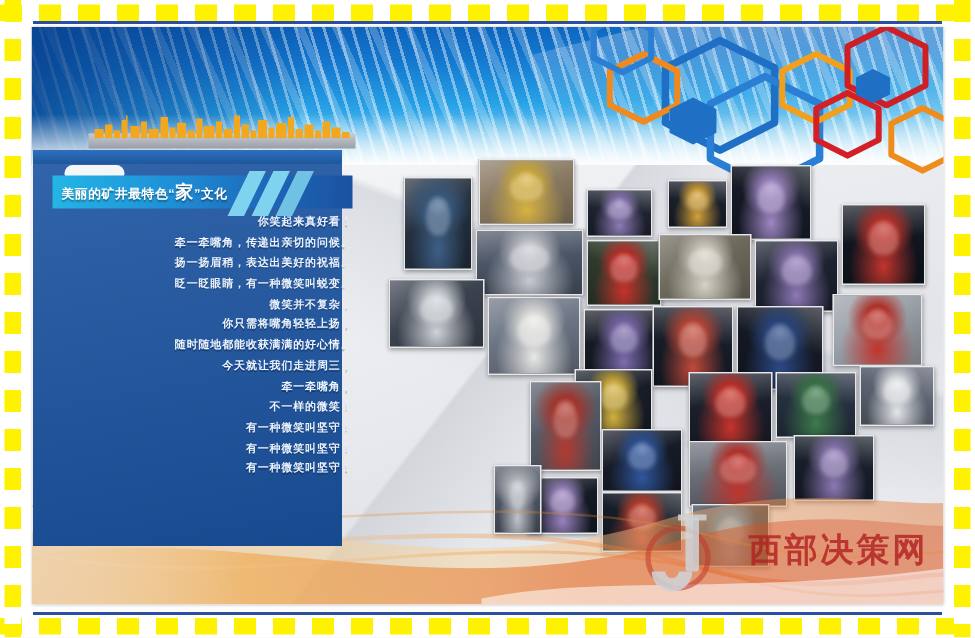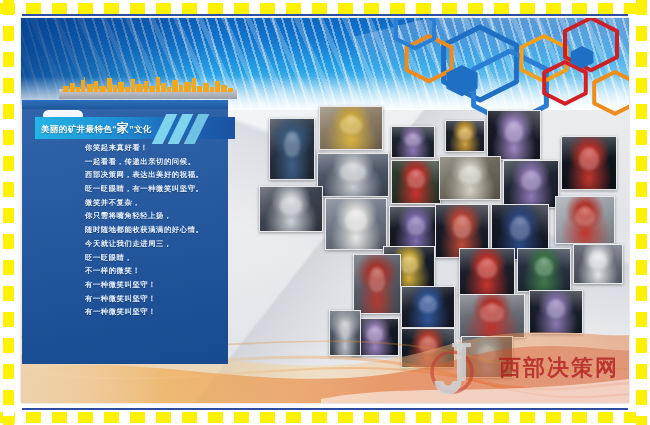--- a/index.html
+++ b/index.html
@@ -84,21 +84,21 @@
   .titleband .tbtxt .big{font-size:12px;}
   .slashes{position:absolute;right:-26px;top:0;width:110px;height:22px;}
   .slash{position:absolute;top:-3px;width:11px;height:30px;background:#7fd3ef;
     transform:skewX(-26deg);}
   .pill{position:absolute;left:22px;top:92px;width:40px;height:11px;border-radius:6px;
     background:#f4f6f8;}
 
   .body{position:absolute;left:64px;top:126px;width:150px;}
   .body p{margin:0 0 6.4px 0;font-size:7.3px;line-height:1;color:#eaf3ff;
     font-weight:bold;letter-spacing:.6px;white-space:nowrap;
-    text-shadow:0 1px 0 rgba(0,0,0,.28);}
+    text-shadow:0 1px 0 rgba(0,0,0,.28);text-align:right;}
 
   
   .sws{position:absolute;left:234px;top:340px;}
   .sws .t{font-size:10px;font-weight:bold;color:#4a4a4a;letter-spacing:1.6px;
     font-family:"DejaVu Sans", sans-serif;}
   .sws .bar{margin-top:3px;width:110px;height:3px;
     background:linear-gradient(to right,#b0338f 0%,#d4572a 22%,#ef9a1e 40%,#f3c91c 52%,
       #9ec93a 66%,#3fb2a6 84%,#2f8fbf 100%);}
 
   
@@ -390,28 +390,28 @@
       <div class="tbtxt"><span>美丽的矿井最特色</span><span>“</span><span class="big">家</span><span>”</span><span>文化</span></div>
       <div class="slashes">
         <div class="slash" style="left:8px;"></div>
         <div class="slash" style="left:24px;"></div>
         <div class="slash" style="left:40px;opacity:.85;"></div>
       </div>
     </div>
 
     <div class="body">
         <p>你笑起来真好看！</p>
-        <p>一起看看，传递出亲切的问候。</p>
-        <p>西部决策网，表达出美好的祝福。</p>
-        <p>眨一眨眼睛，有一种微笑叫坚守。</p>
+        <p>牵一牵嘴角，传递出亲切的问候。</p>
+        <p>扬一扬眉稍，表达出美好的祝福。</p>
+        <p>眨一眨眼睛，有一种微笑叫蜕变。</p>
         <p>微笑并不复杂，</p>
         <p>你只需将嘴角轻轻上扬，</p>
         <p>随时随地都能收获满满的好心情。</p>
         <p>今天就让我们走进周三，</p>
-        <p>眨一眨眼睛，</p>
+        <p>牵一牵嘴角，</p>
         <p>不一样的微笑！</p>
         <p>有一种微笑叫坚守！</p>
         <p>有一种微笑叫坚守！</p>
         <p>有一种微笑叫坚守！</p>
       </div>
 
 
     <div class="wm">
       <div class="wmlogo">
         <svg width="54" height="54" viewBox="0 0 54 54">

